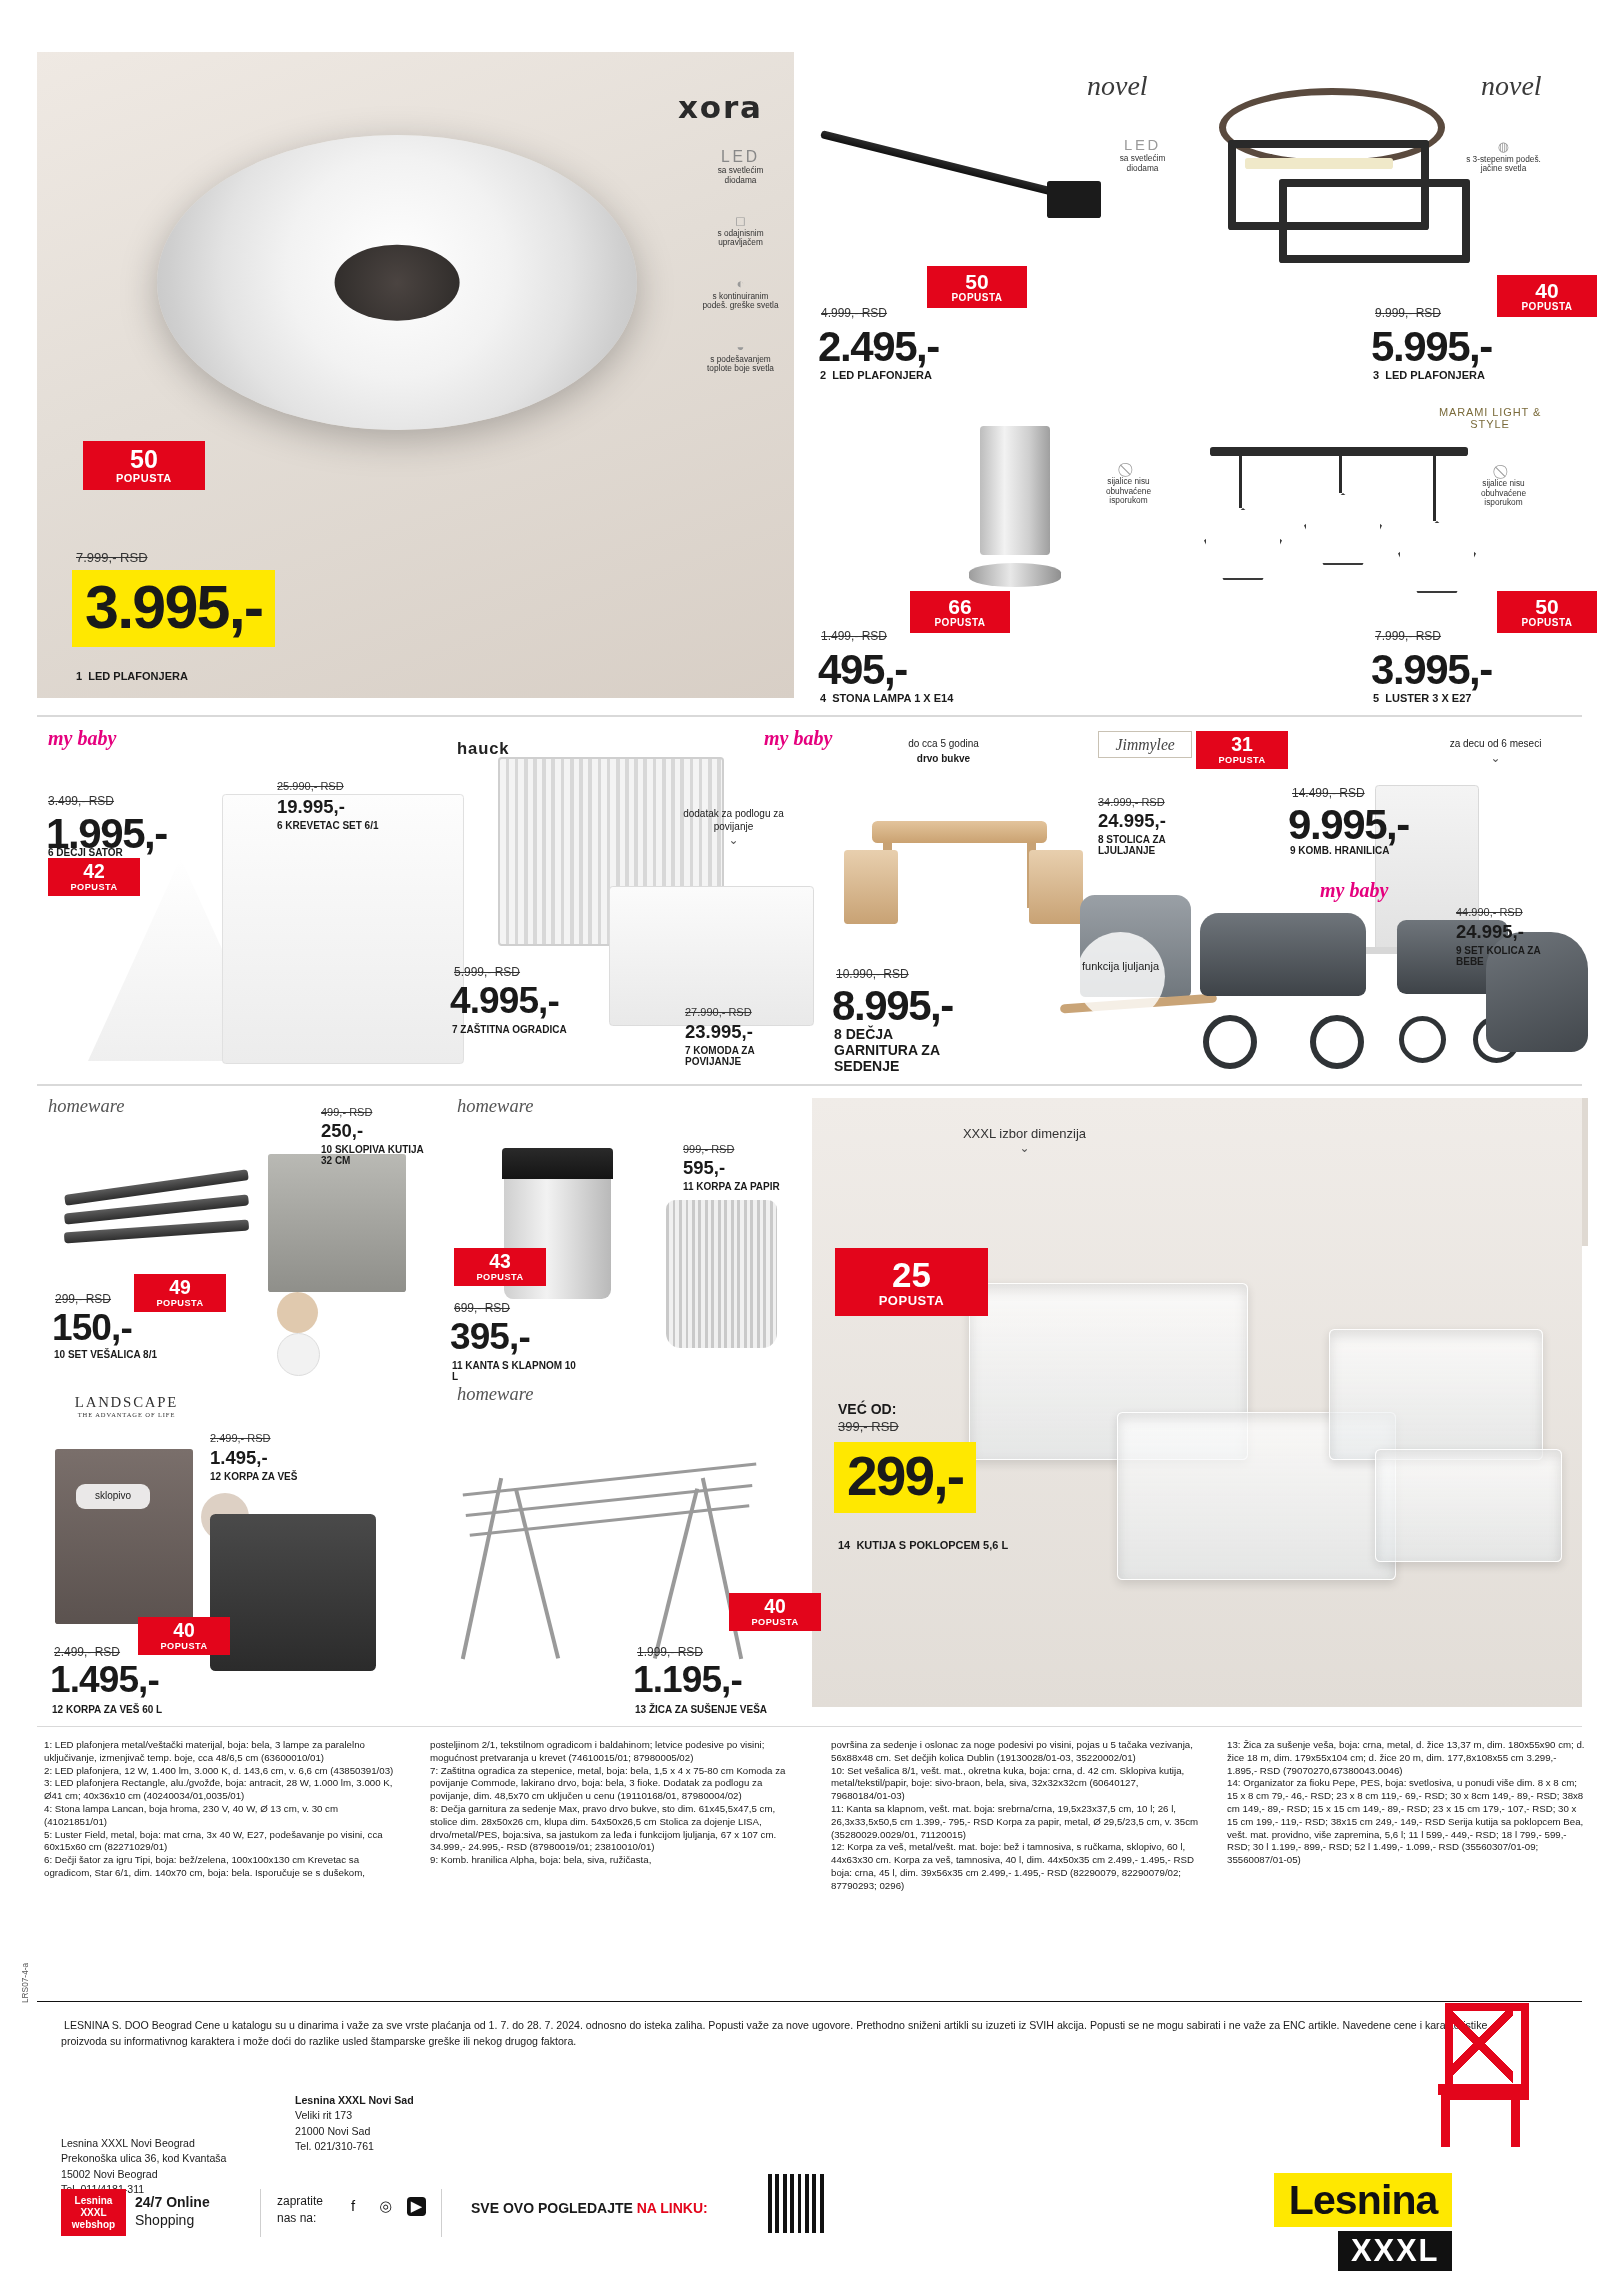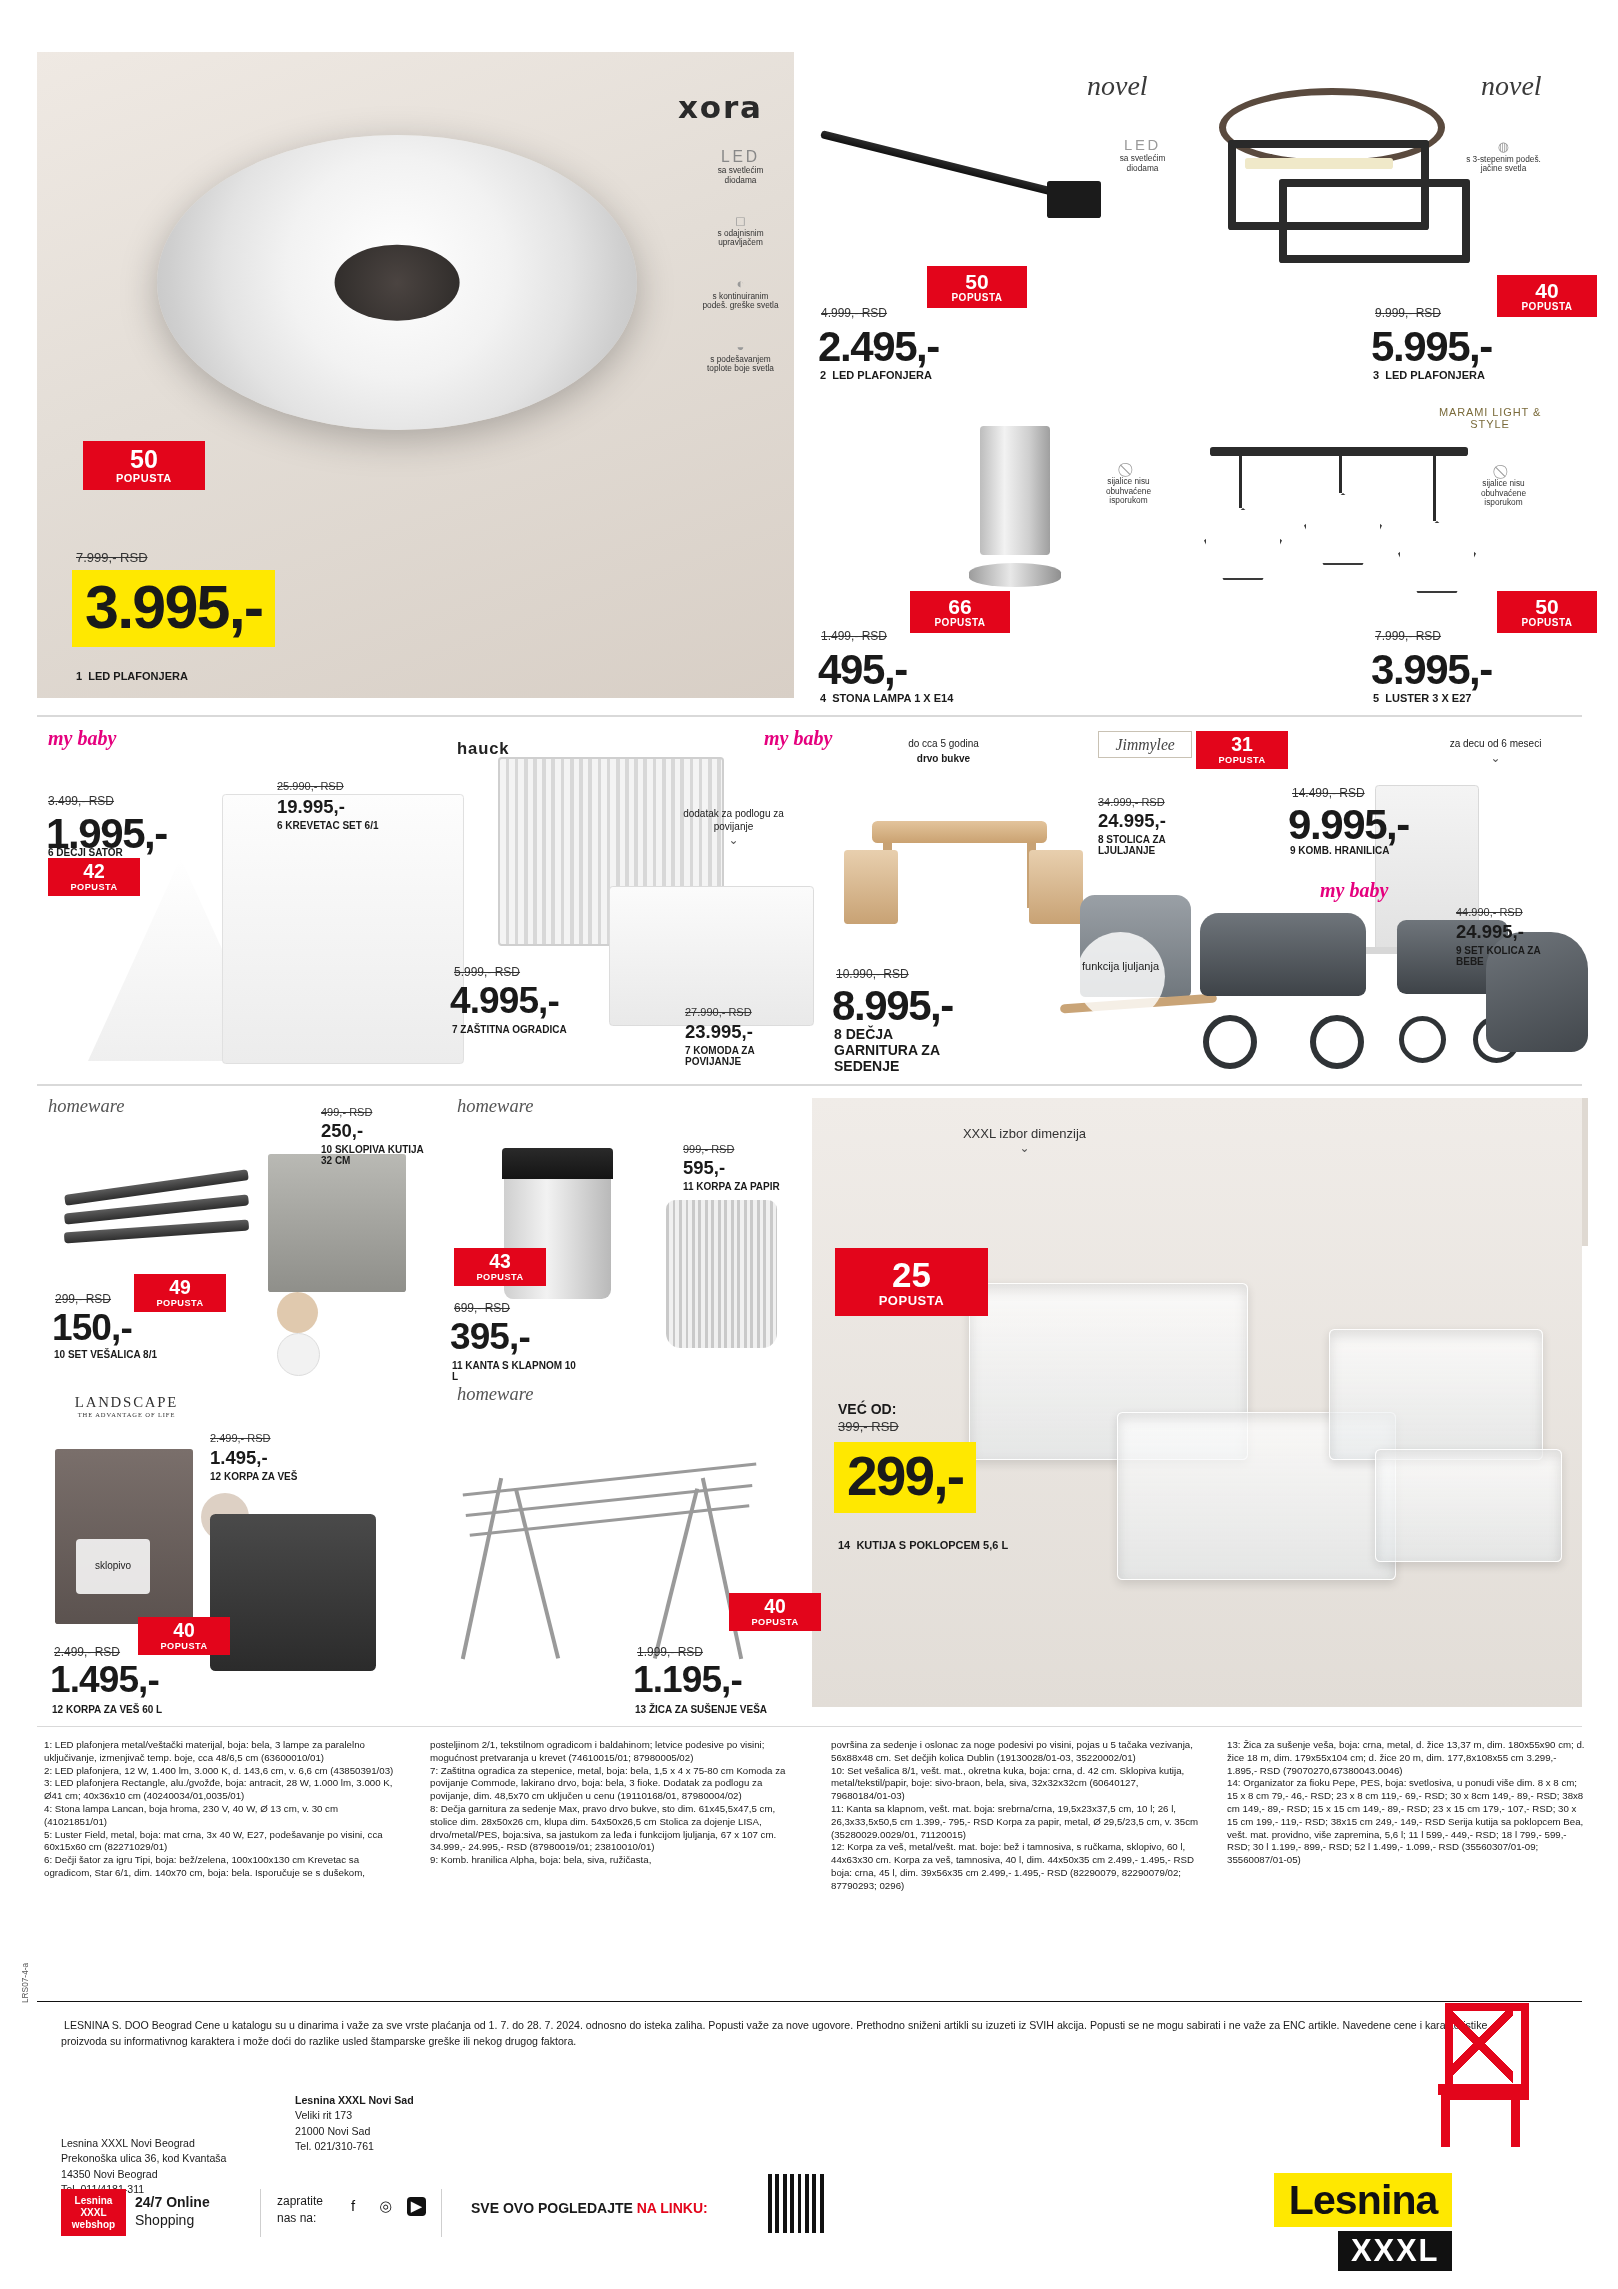--- a/index.html
+++ b/index.html
@@ -390,21 +390,21 @@
   </div>
   <div class="abs itemlabel" style="left:838px;top:1539px;font-size:11px;">
     <span>14</span>&nbsp;&nbsp;<span>KUTIJA S POKLOPCEM 5,6 L</span>
   </div>
 
   <div class="abs brand-landscape" style="left:48px;top:1394px;width:157px;">
     <span>LANDSCAPE</span>
     <small>THE ADVANTAGE OF LIFE</small>
   </div>
   <div class="photo laundry1" style="left:55px;top:1449px;width:138px;height:175px;"></div>
-  <div class="abs smalltxt" style="left:76px;top:1539px;width:74px;text-align:center;background:rgba(255,255,255,.85);border-radius:4px;padding:21px 0;">sklopivo</div>
+  <div class="abs smalltxt" style="left:76px;top:1484px;width:74px;text-align:center;background:rgba(255,255,255,.85);border-radius:9px;padding:6px 0;">sklopivo</div>
   <div class="abs" style="left:201px;top:1493px;width:48px;height:48px;border-radius:50%;background:#ddd0c4;"></div>
   <div class="photo laundry2" style="left:210px;top:1514px;width:166px;height:157px;"></div>
 
   <div class="abs badge" style="left:138px;top:1617px;width:81px;padding:3.7px 5.5px;">
     <span class="pct" style="font-size:19.4px;">40</span>
     <span class="pop" style="font-size:9.2px;">POPUSTA</span>
   </div>
   <div class="abs oldprice" style="left:54px;top:1645px;font-size:12px;">2.499,- RSD</div>
   <div class="abs price-mid" style="left:50px;top:1659px;">1.495,-</div>
   <div class="abs itemlabel" style="left:52px;top:1704px;font-size:10px;">
@@ -460,21 +460,21 @@
 
   <div class="abs" style="left:20px;top:2003px;font-size:8.3px;color:#555;transform:rotate(-90deg);transform-origin:left top;">LRS07-4-a</div>
 
   <div class="abs" style="left:61px;top:2018px;width:1449px;font-size:10.6px;line-height:1.45;">
     <b style="font-size:11px;">&nbsp;</b><span>LESNINA S. DOO Beograd  Cene u katalogu su u dinarima i važe za sve vrste plaćanja od 1. 7. do 28. 7. 2024. odnosno do isteka zaliha.  Popusti važe za nove ugovore. Prethodno sniženi artikli su izuzeti iz SVIH akcija. Popusti se ne mogu sabirati i ne važe za ENC artikle. Navedene cene i karakteristike proizvoda su informativnog karaktera i može doći do razlike usled štamparske greške ili nekog drugog faktora.</span>
   </div>
 
   <div class="abs" style="left:61px;top:2093px;width:212px;font-size:10.6px;line-height:1.45;">
     <div style="font-weight:normal;margin-top:43px;">Lesnina XXXL Novi Beograd</div>
     <div>Prekonoška ulica 36, kod Kvantaša</div>
-    <div>14350 Novi Beograd</div>
+    <div>15002 Novi Beograd</div>
     <div>Tel. 011/4181-311</div>
   </div>
 
   <div class="abs" style="left:295px;top:2093px;width:203px;font-size:10.6px;line-height:1.45;">
     <div style="font-weight:bold;">Lesnina XXXL Novi Sad</div>
     <div>Veliki rit 173</div>
     <div>21000 Novi Sad</div>
     <div>Tel. 021/310-761</div>
   </div>
 

